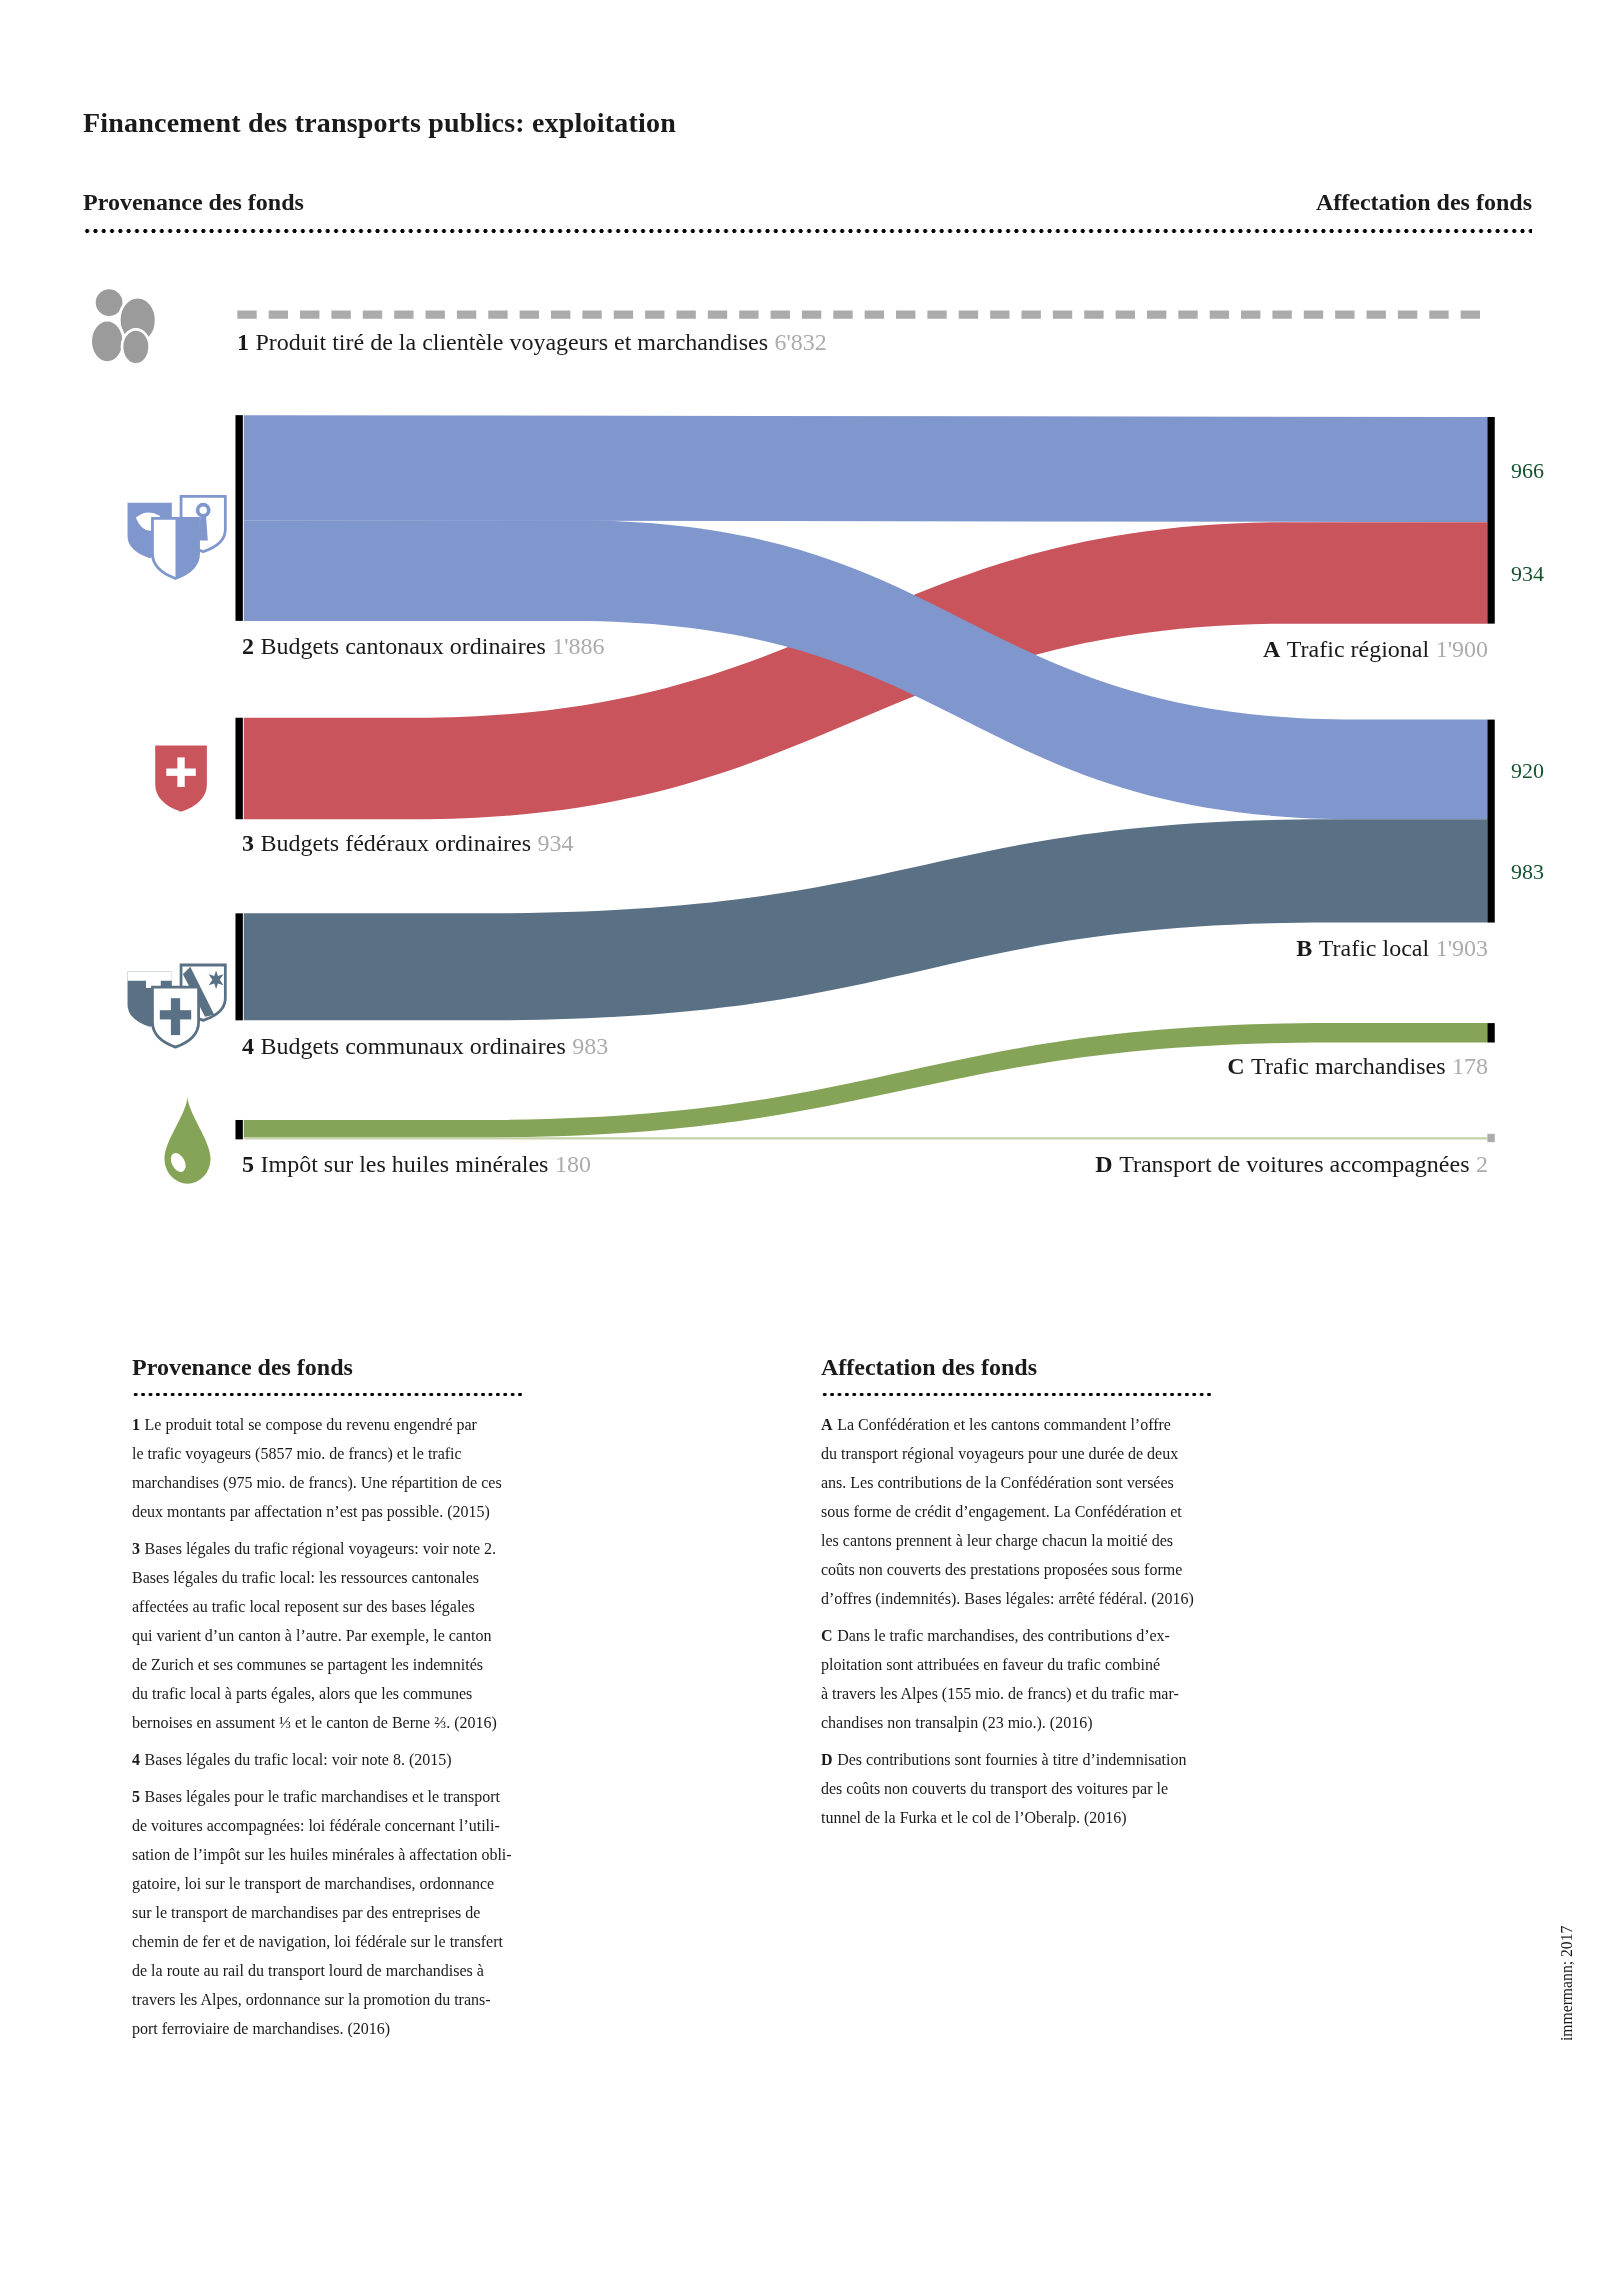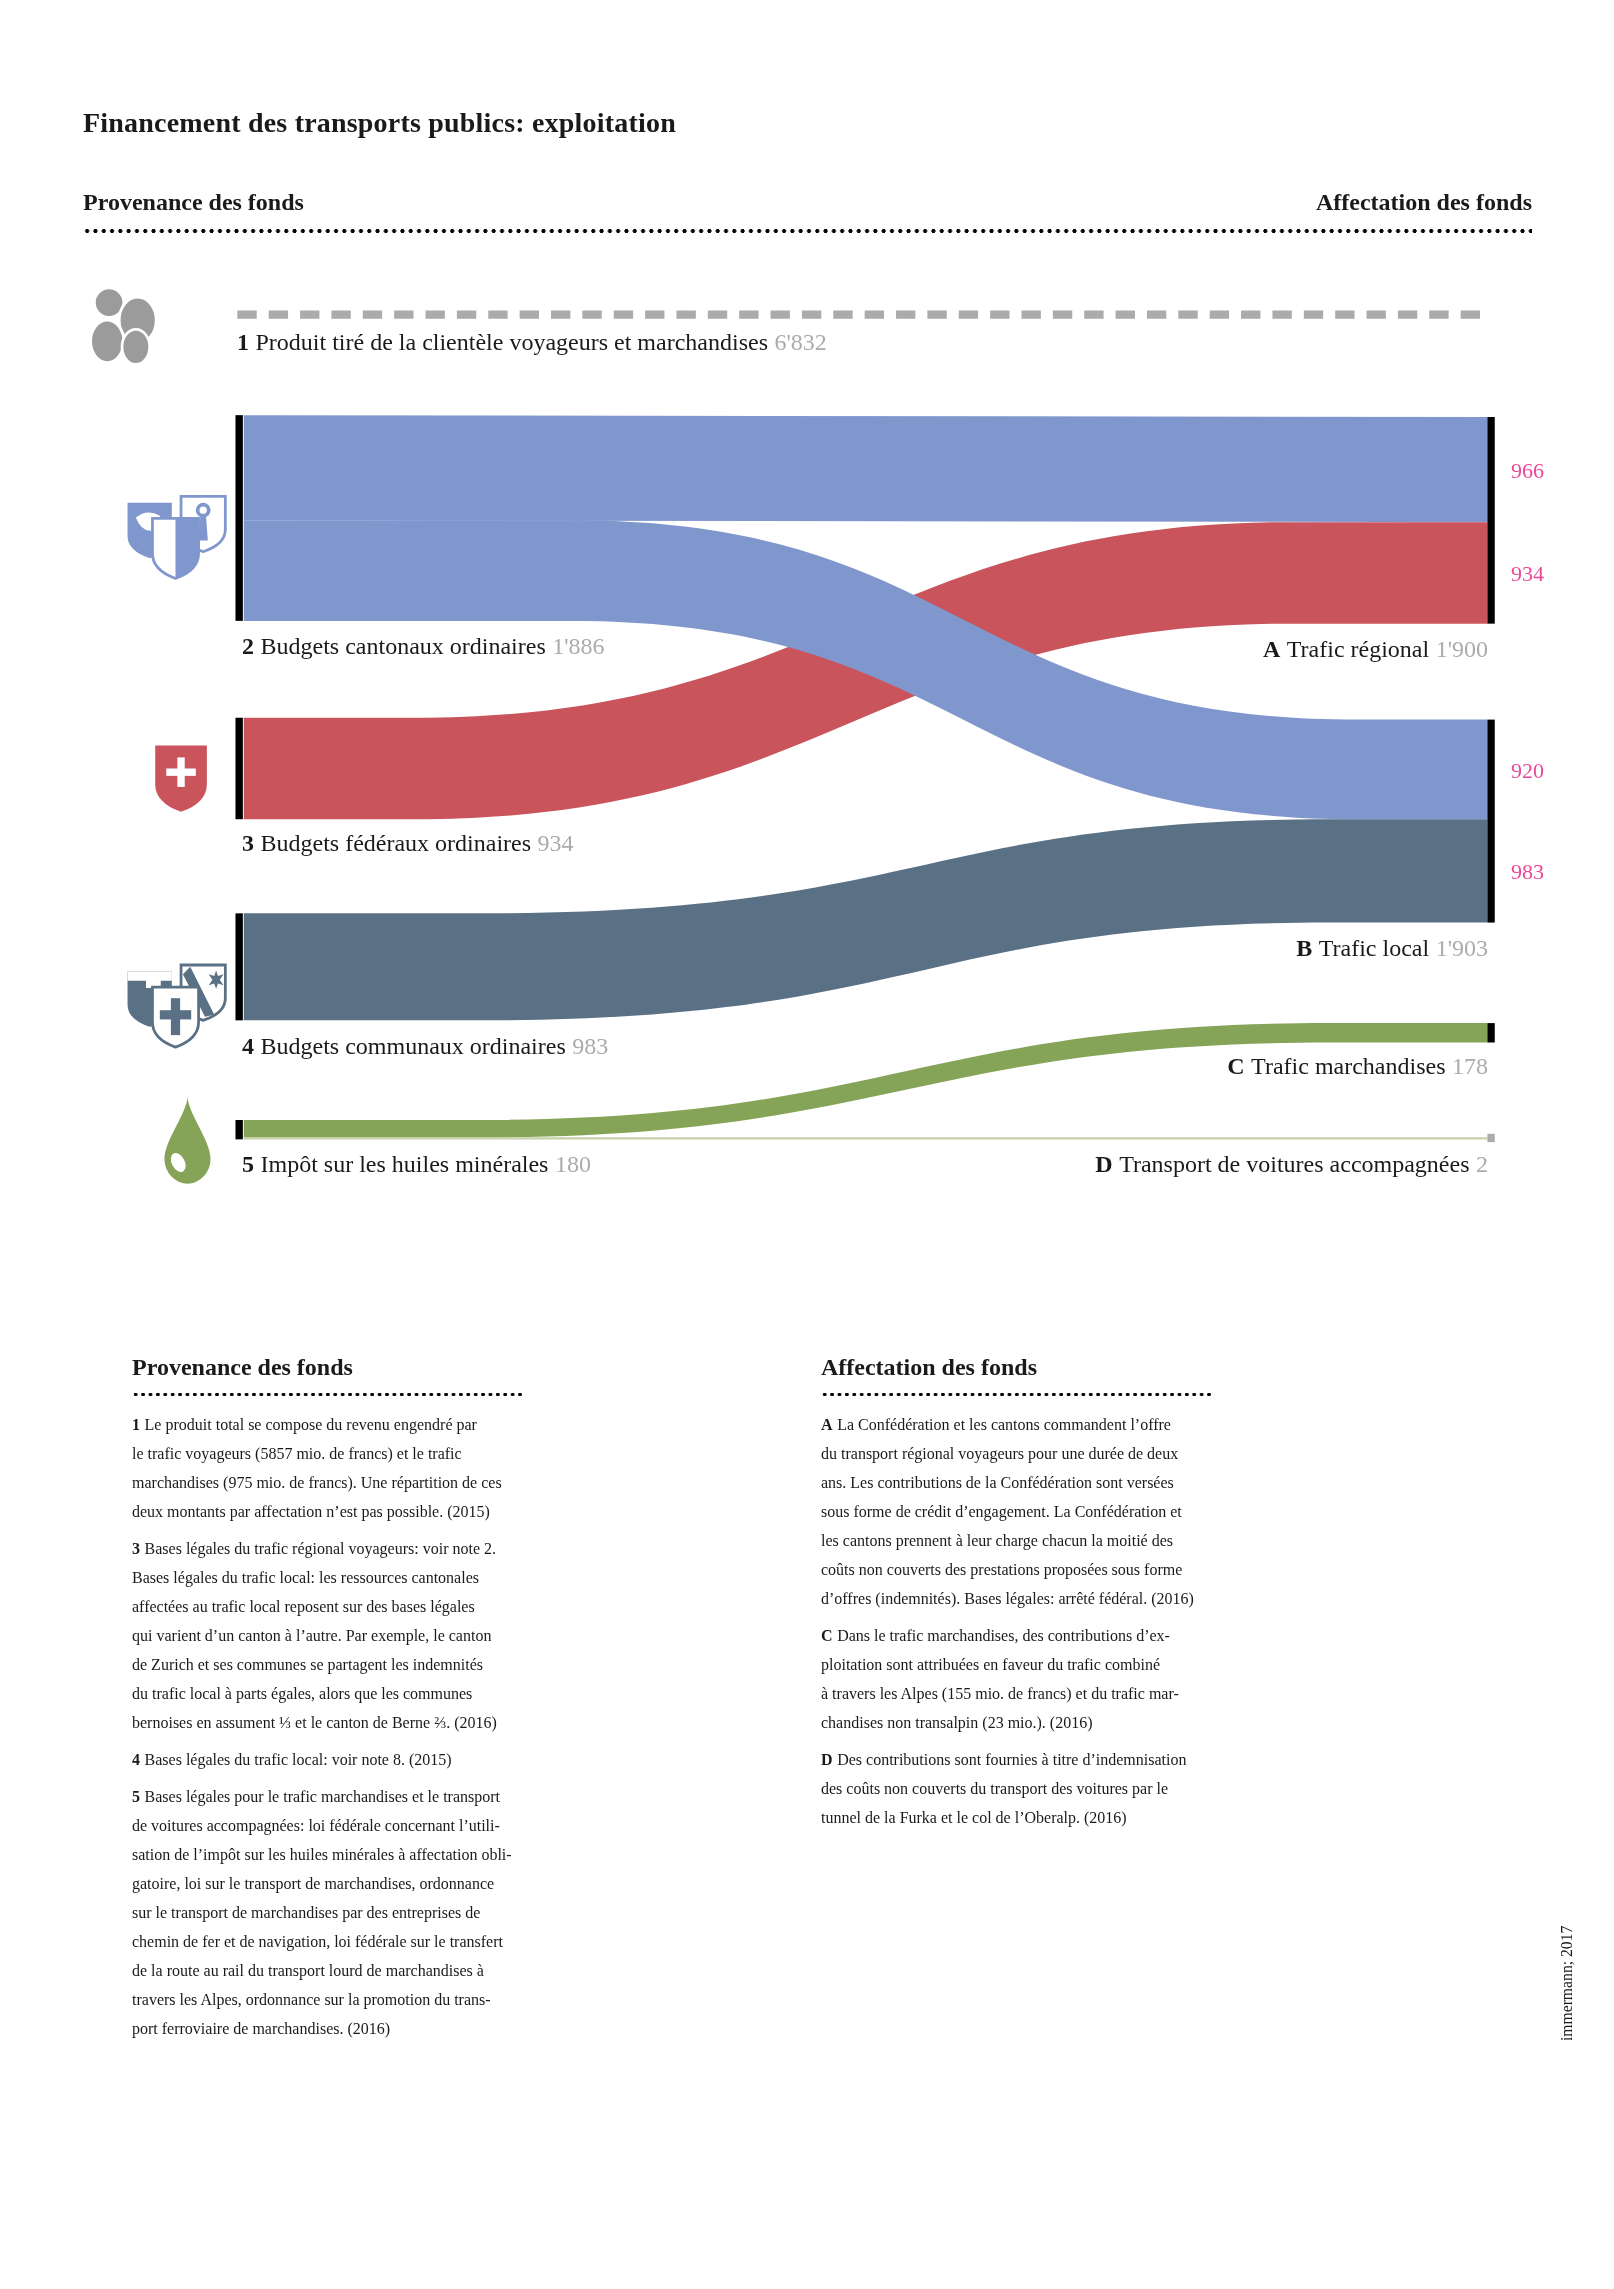--- a/index.html
+++ b/index.html
@@ -7,21 +7,21 @@
         font-family:Liberation Serif, serif;color:#1a1a1a;}
   .abs{position:absolute;}
   .title{font-size:28px;font-weight:700;letter-spacing:0.2px;}
   .colhead{font-size:24px;font-weight:700;white-space:nowrap;}
   .dotrule{height:5.5px;background-image:radial-gradient(circle,#000 1.8px,transparent 2.1px);
            background-size:8.3px 5.5px;background-repeat:repeat-x;background-position:left center;}
   .flowlabel{font-size:24px;white-space:nowrap;}
   .flowlabel .num{font-weight:700;margin-right:6.5px;}
   .flowlabel .val{color:#ababab;margin-left:6.5px;}
   .rightlabel{text-align:right;}
-  .endnum{font-size:22px;color:#ec4899;white-space:nowrap;}
+  .endnum{font-size:22px;color:#14532d;white-space:nowrap;}
   .fncol{width:391px;}
   .fnhead{font-size:24px;font-weight:700;}
   .fnrule{margin-top:11px;height:4.6px;background-image:radial-gradient(circle,#000 1.6px,transparent 1.8px);
           background-size:7.4px 4.6px;background-repeat:repeat-x;background-position:left center;}
   .fnbody{margin-top:13px;font-size:16px;line-height:29px;}
   .fnnote{margin:0 0 8.3px 0;}
   .fnnote .fid{font-weight:700;margin-right:4.6px;}
   .fnnote .ftx{white-space:pre-line;}
   .legend-title{font-size:19.4px;}
   .legend-num{font-size:19px;color:#be185d;}

